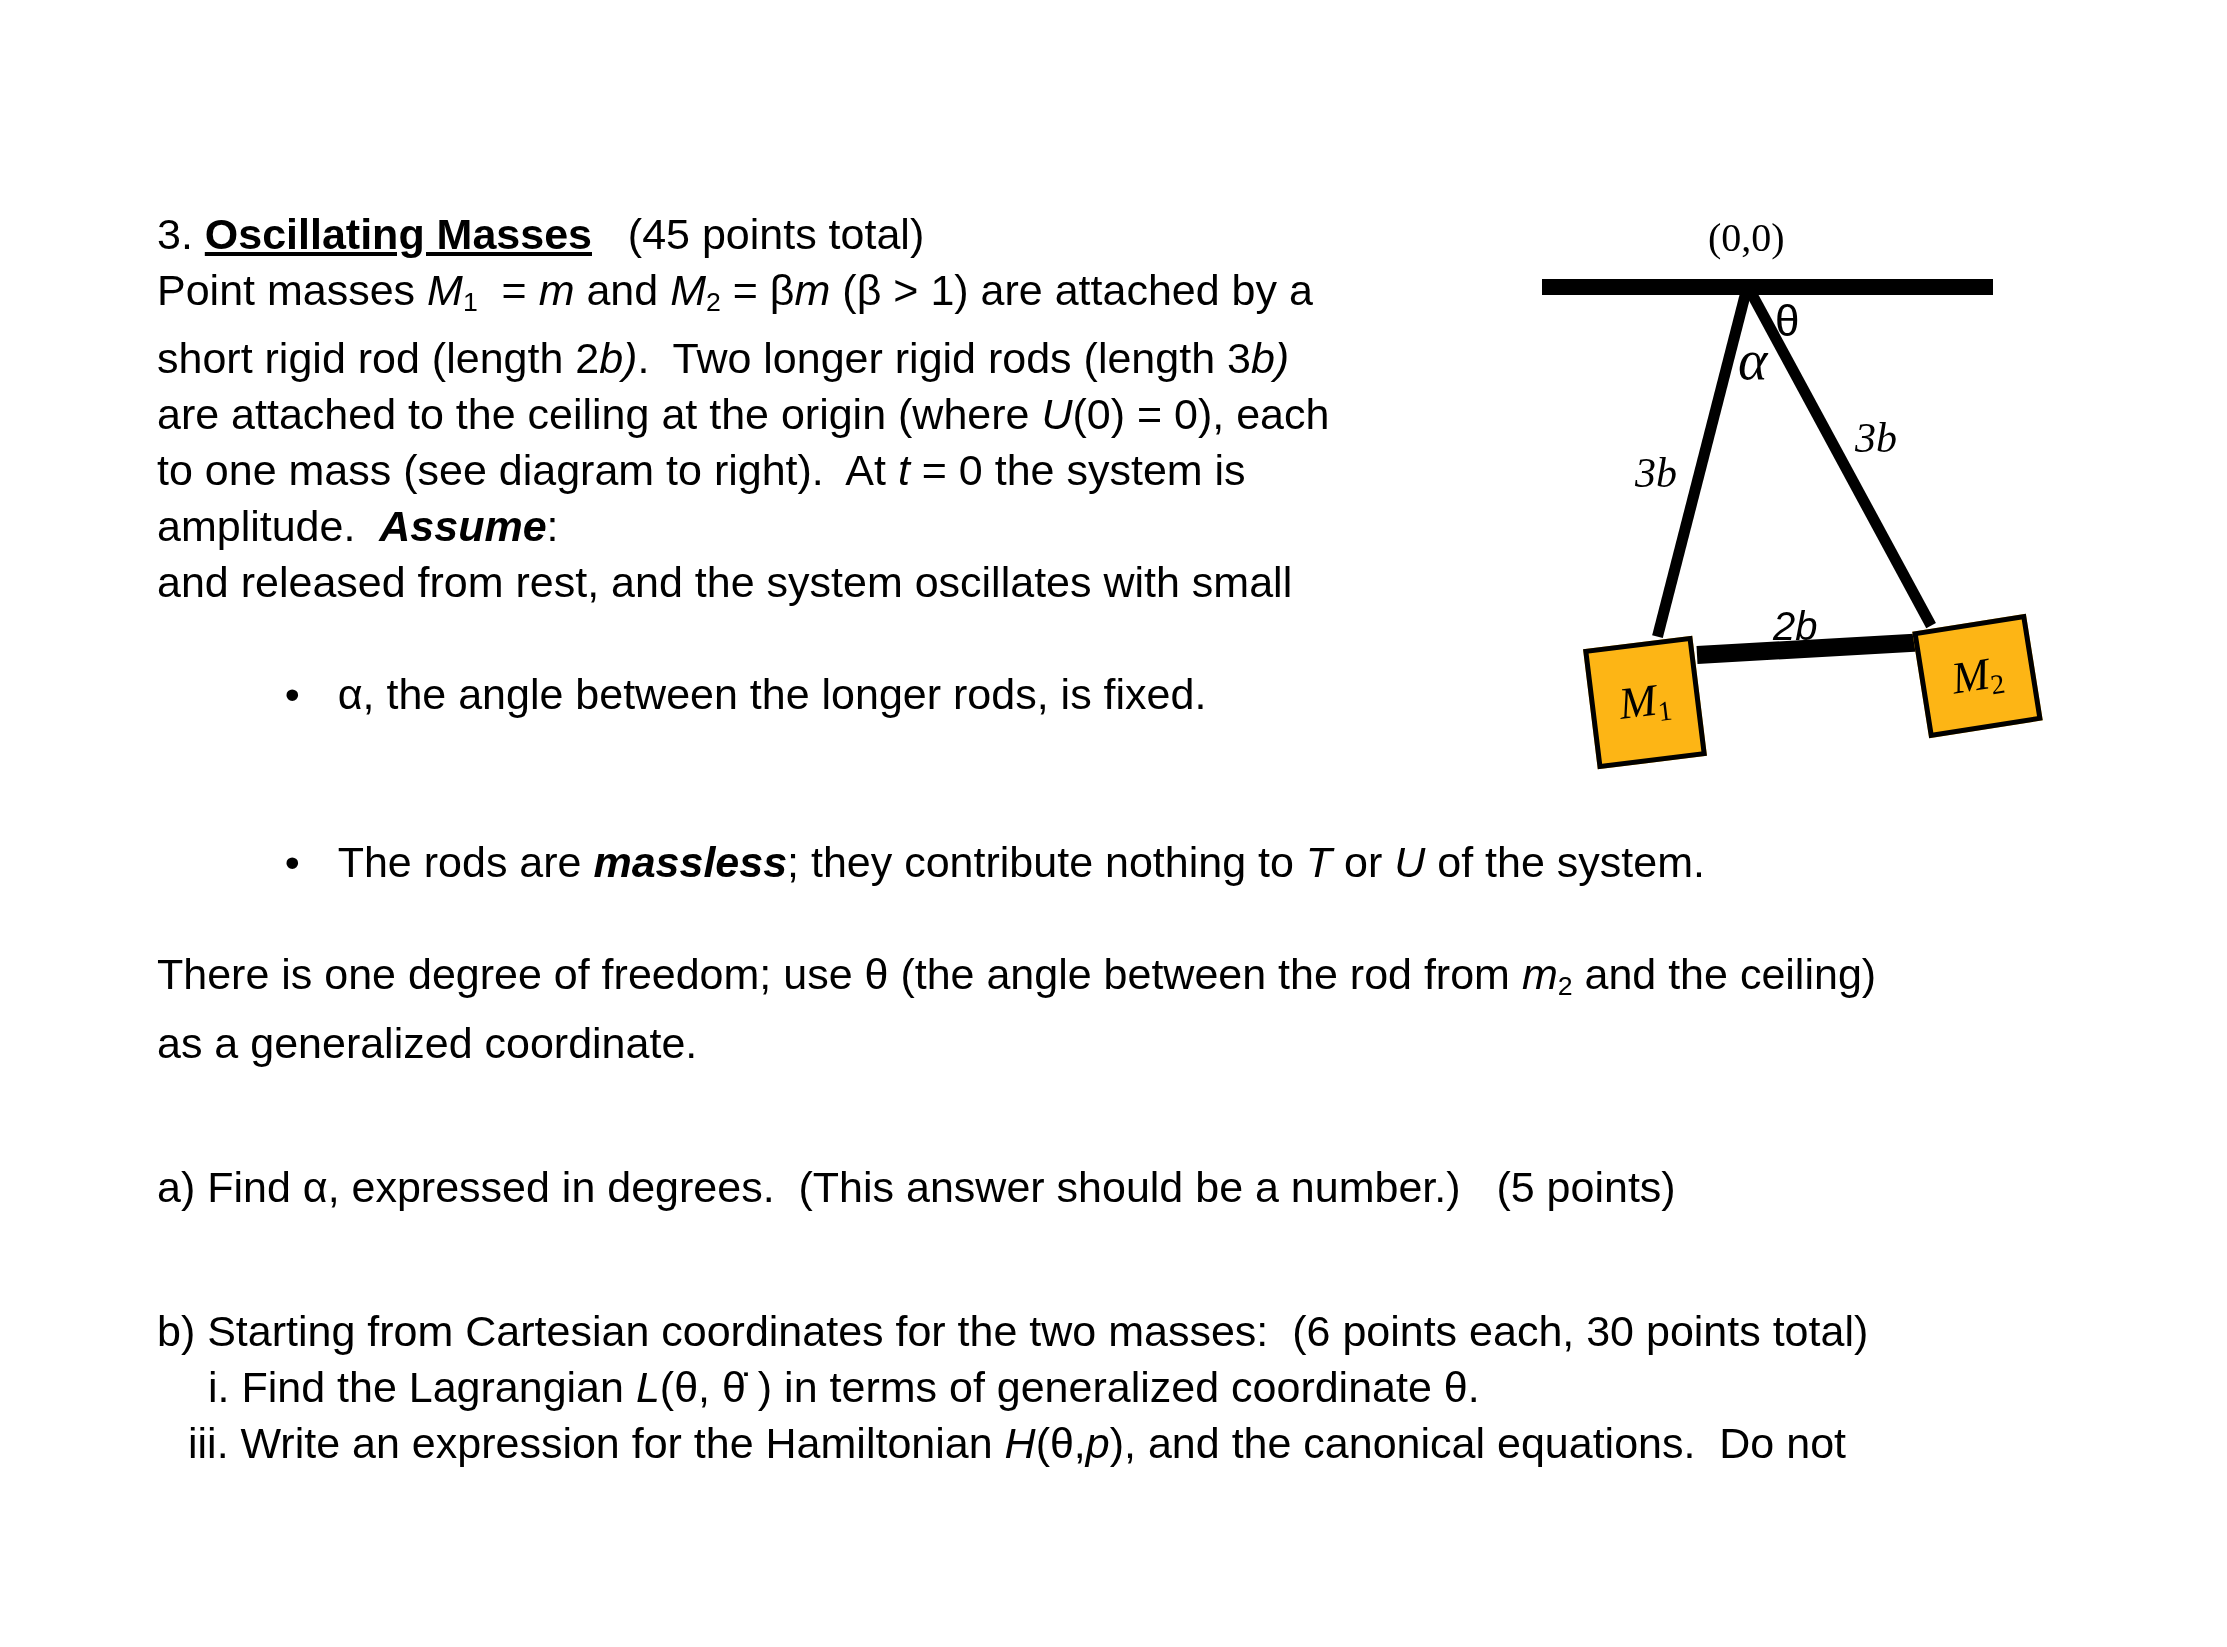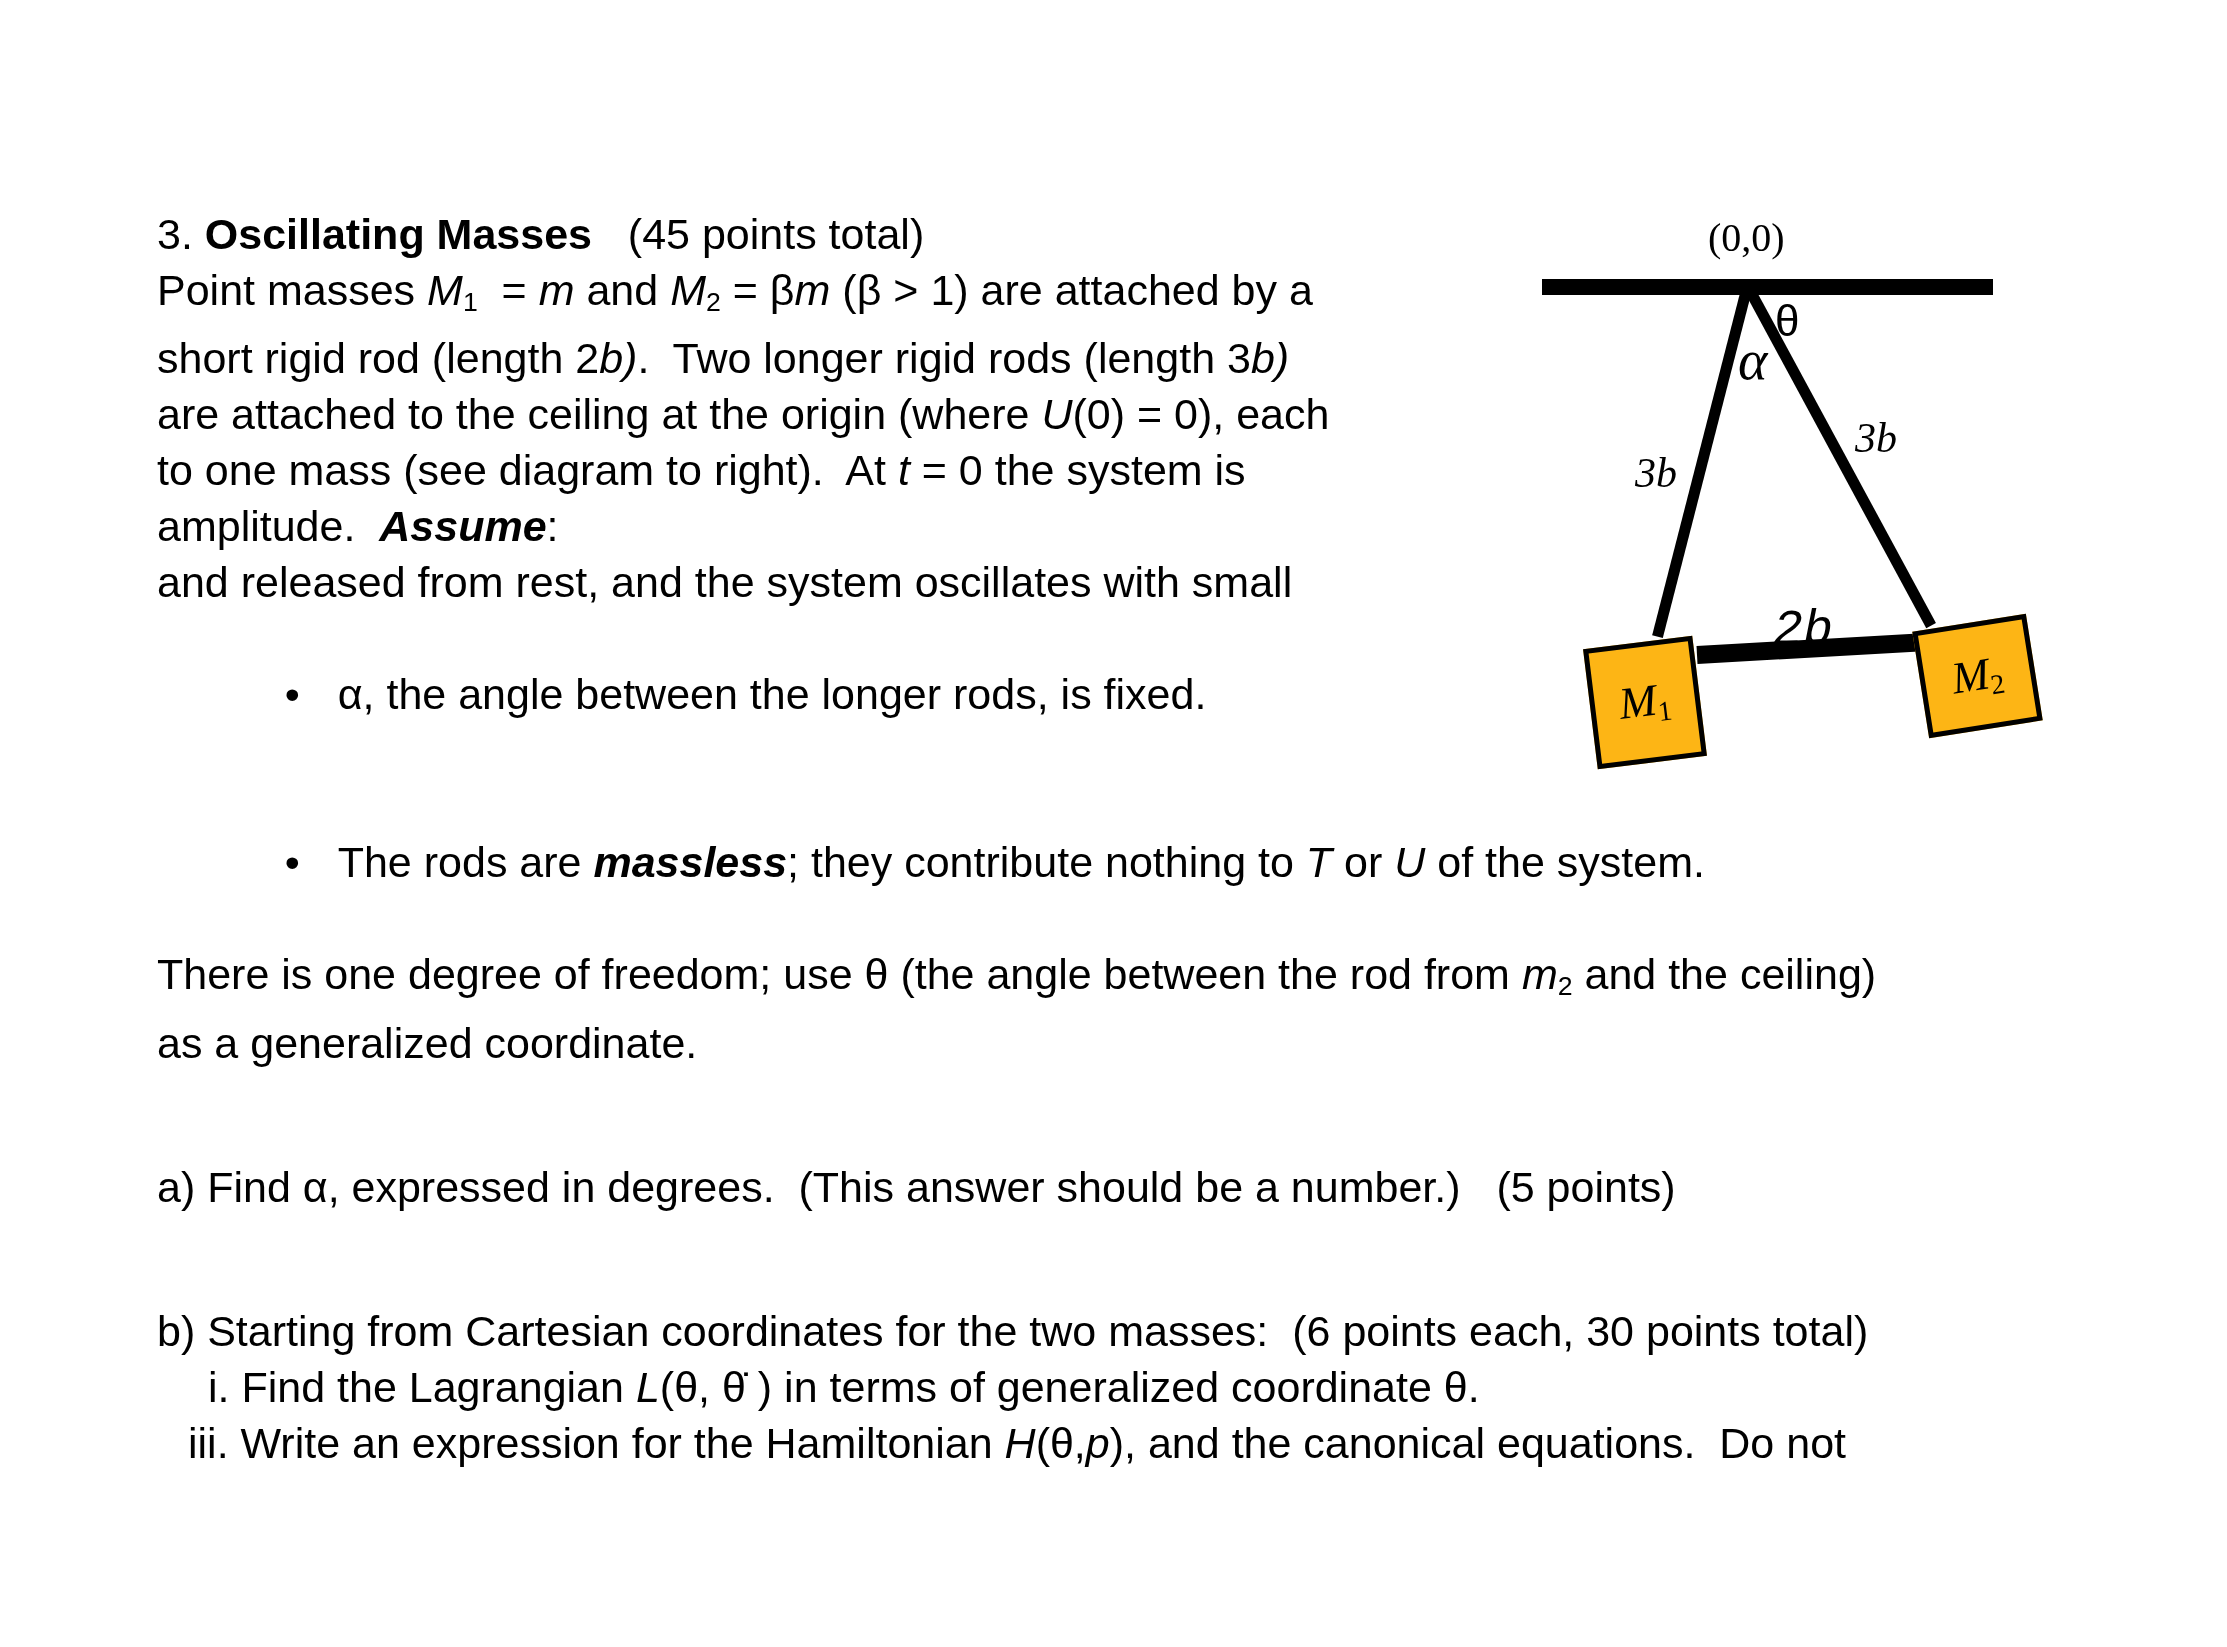--- a/index.html
+++ b/index.html
@@ -9,21 +9,21 @@
   }
   .page{position:absolute;left:0;top:0;width:2227px;height:1647px;background:#fff;}
 
   
   .text-block{
     position:absolute;left:157px;top:206px;width:2018px;
     font-size:43px;line-height:56px;
   }
   .tline{white-space:pre-wrap;min-height:56px;}
   .i{font-style:italic;}
-  .b{font-weight:bold;}
+  .b{font-weight:bold;text-decoration:underline;}
   .bi{font-weight:bold;font-style:italic;}
   .sub{font-size:0.62em;vertical-align:-0.24em;}
   .bullet{padding-left:56px;}
   .bdot{display:inline-block;width:53px;}
   .ind-i{padding-left:51px;}
   .ind-ii{padding-left:38px;}
   .ind-iii{padding-left:31px;}
   .gap-top{margin-top:88px;}
 
   
@@ -41,21 +41,21 @@
   .mass1{left:1590px;top:642px;width:110px;height:121px;transform:rotate(-7deg);}
   .mass2{left:1920px;top:622px;width:115px;height:108px;transform:rotate(-9deg);}
   .mass .m-main{font-style:italic;}
   .mass .m-sub{font-size:0.62em;vertical-align:-0.24em;}
   .dlabel{position:absolute;line-height:1;white-space:nowrap;}
   .lbl-origin{left:1708px;top:218px;font-family:"Liberation Serif", serif;font-size:40px;}
   .lbl-theta{left:1775px;top:299px;font-family:"Liberation Sans", sans-serif;font-size:44px;}
   .lbl-alpha{left:1738px;top:332px;font-family:"Liberation Serif", serif;font-style:italic;font-size:56px;}
   .lbl-3b-left{left:1635px;top:452px;font-family:"Liberation Serif", serif;font-style:italic;font-size:42px;}
   .lbl-3b-right{left:1855px;top:417px;font-family:"Liberation Serif", serif;font-style:italic;font-size:42px;}
-  .lbl-2b{left:1773px;top:606px;font-family:Liberation Mono, monospace;font-style:italic;font-size:50px;}
+  .lbl-2b{left:1773px;top:606px;font-family:Liberation Sans, sans-serif;font-style:italic;font-size:40px;}
 </style>
 </head>
 <body>
 
 <div class="page">
 
   <div class="text-block">
     <div class="tline"><span>3. </span><span class="b">Oscillating Masses</span><span>   (45 points total)</span></div>
 
     <div class="tline"><span>Point masses </span><span class="i">M</span><span class="sub">1</span><span>  = </span><span class="i">m</span><span> and </span><span class="i">M</span><span class="sub">2</span><span> = β</span><span class="i">m</span><span> (β &gt; 1) are attached by a</span></div>

